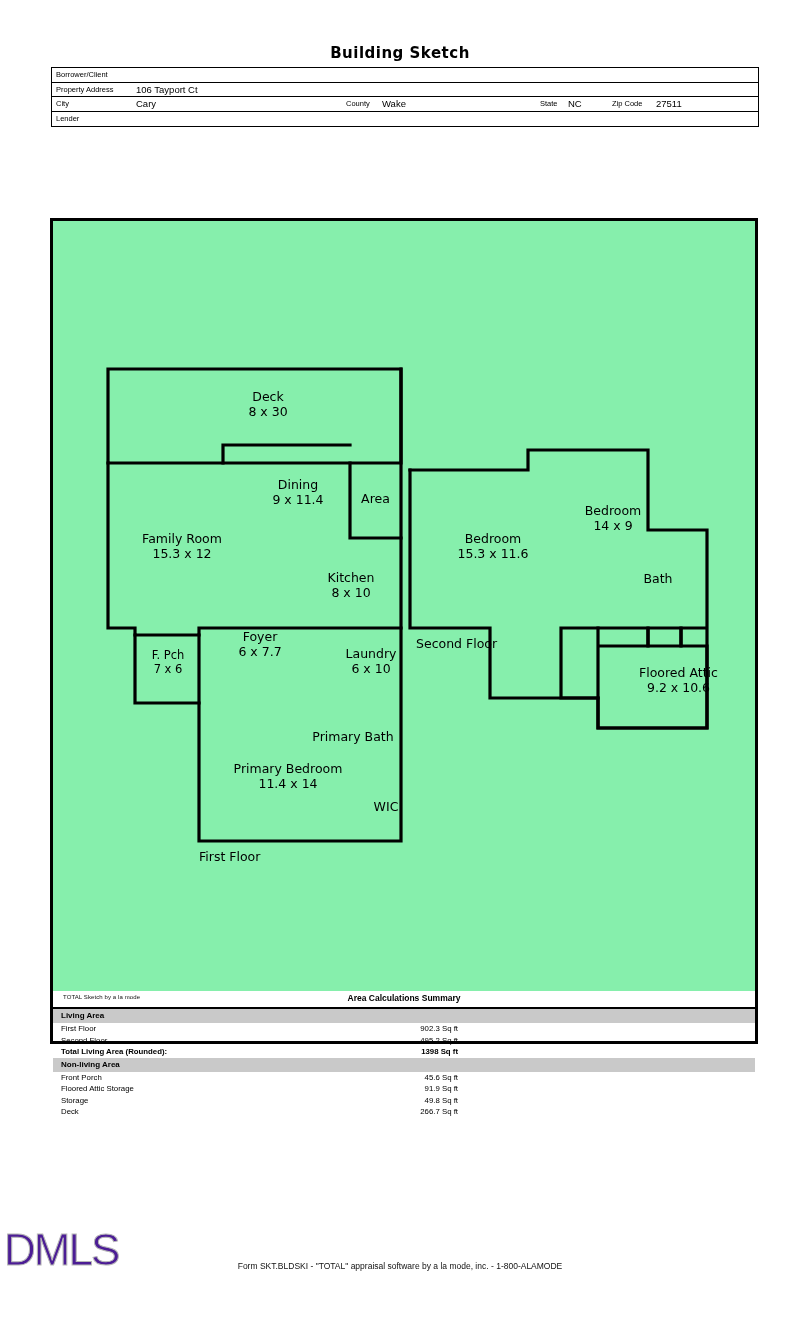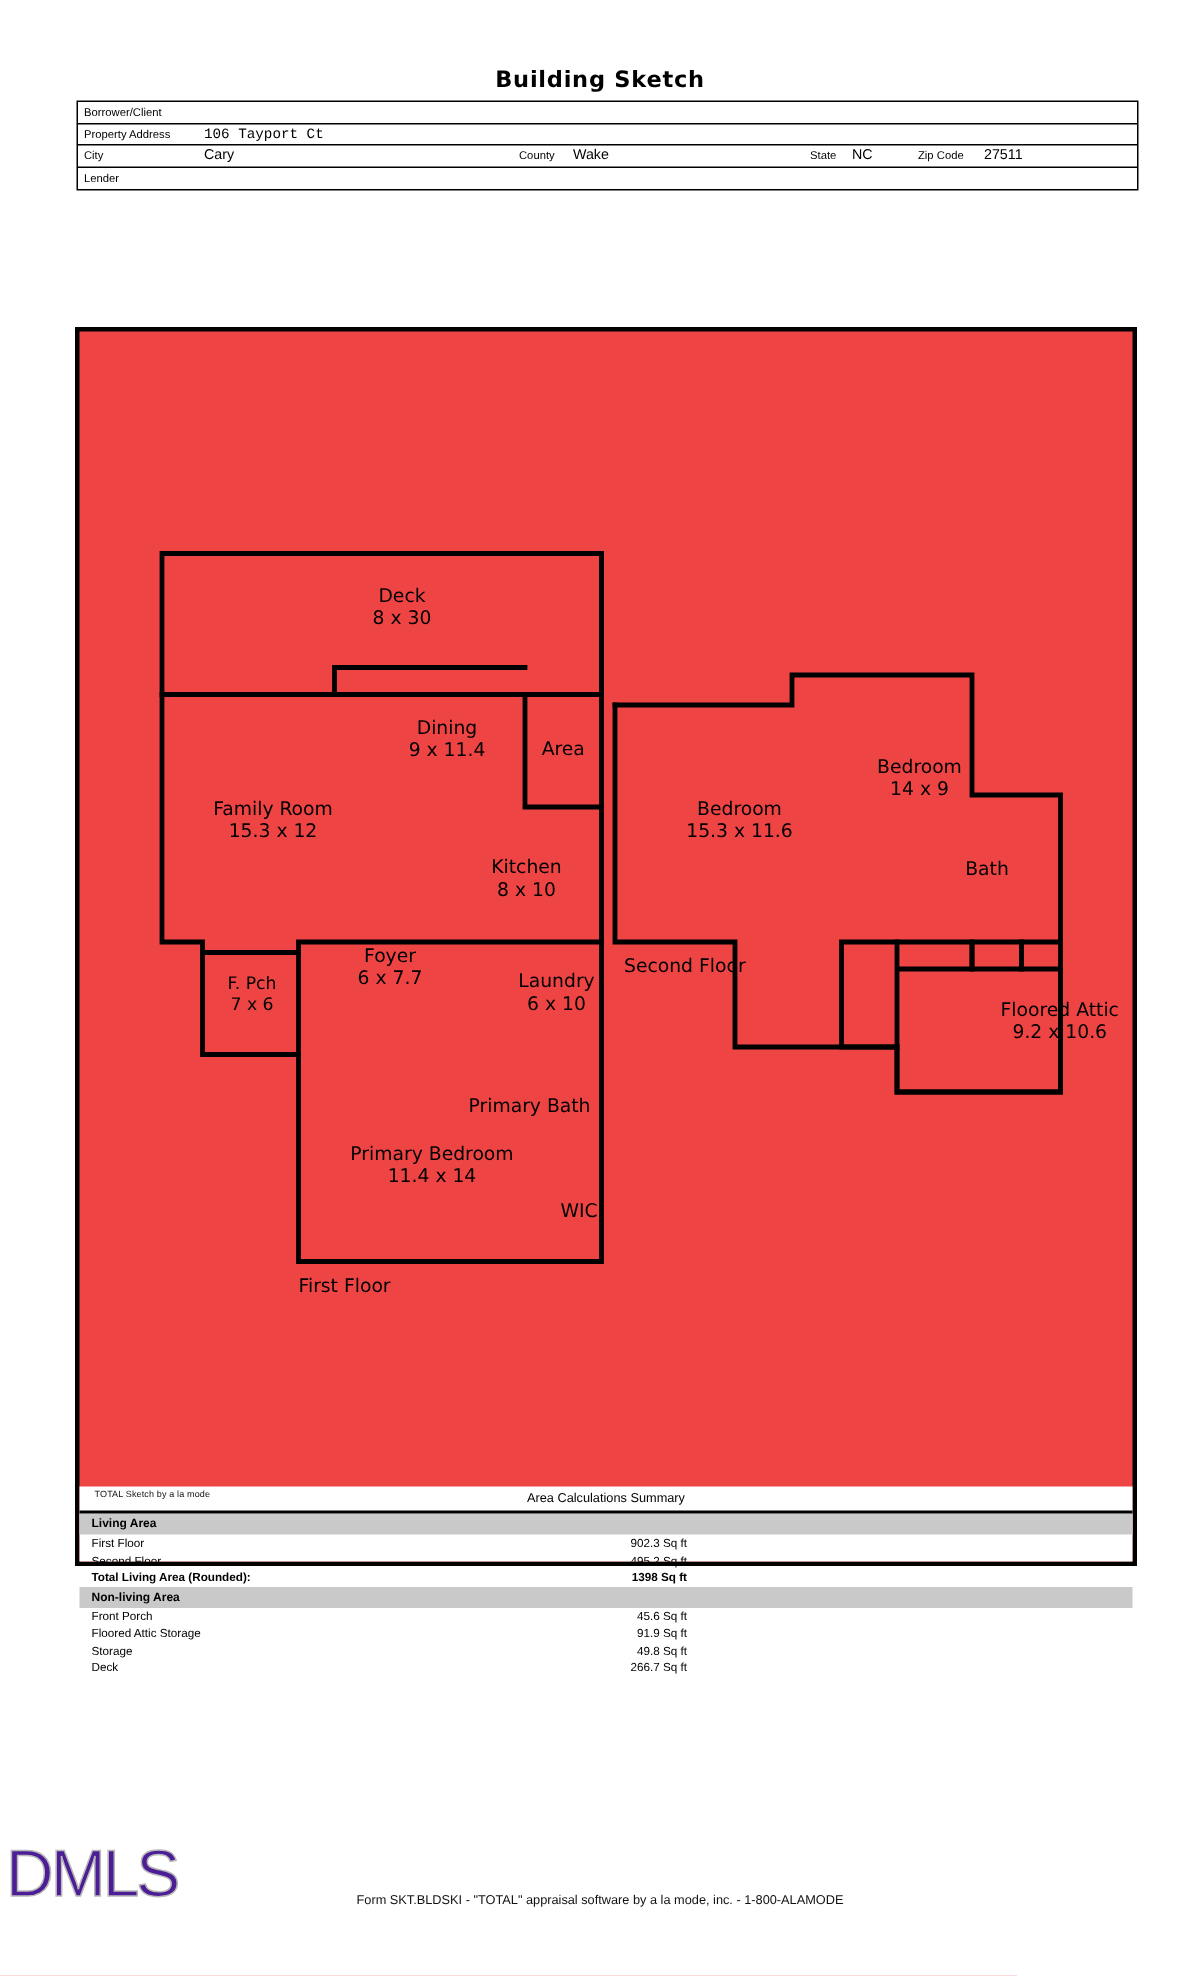--- a/index.html
+++ b/index.html
@@ -69,21 +69,21 @@
 
   
   .sketch-frame {
     position: absolute;
     left: 50px;
     top: 218px;
     width: 708px;
     height: 826px;
     border: 3px solid #000;
     box-sizing: border-box;
-    background: #ef4444;
+    background: #86efac;
   }
 
   
   .plan {
     position: absolute;
     left: 0;
     top: 0;
     width: 708px;
     height: 790px;
   }
@@ -129,21 +129,21 @@
     color: #111;
     letter-spacing: 0.1px;
   }
   .summary-heading {
     position: absolute;
     left: 0;
     top: 2px;
     width: 702px;
     text-align: center;
     font-size: 8.5px;
-    font-weight: normal;
+    font-weight: bold;
     font-family: "Liberation Sans", sans-serif;
   }
   .sec-head {
     background: #c9c9c9;
     font-size: 8px;
     font-weight: bold;
     padding: 2px 0 2px 8px;
     font-family: "Liberation Sans", sans-serif;
     line-height: 10px;
   }
@@ -202,21 +202,21 @@
 
   <div class="doc-title">Building Sketch</div>
 
   <div class="hdr-table">
     <div class="hdr-row">
       <span class="hdr-lbl" style="left:4px;">Borrower/Client</span>
       <span class="hdr-val" style="left:84px;"></span>
     </div>
     <div class="hdr-row">
       <span class="hdr-lbl" style="left:4px;">Property Address</span>
-      <span class="hdr-val" style="left:84px;font-family:Liberation Mono, monospace;">106 Tayport Ct</span>
+      <span class="hdr-val" style="left:84px;">106 Tayport Ct</span>
     </div>
     <div class="hdr-row">
       <span class="hdr-lbl" style="left:4px;">City</span>
       <span class="hdr-val" style="left:84px;">Cary</span>
       <span class="hdr-lbl" style="left:294px;">County</span>
       <span class="hdr-val" style="left:330px;">Wake</span>
       <span class="hdr-lbl" style="left:488px;">State</span>
       <span class="hdr-val" style="left:516px;">NC</span>
       <span class="hdr-lbl" style="left:560px;">Zip Code</span>
       <span class="hdr-val" style="left:604px;">27511</span>
@@ -314,21 +314,21 @@
         <div>Bedroom</div>
         <div>14 x 9</div>
       </div>
 
       <div class="room-label" style="left:565px; top:350px; width:80px;">
         <div>Bath</div>
       </div>
 
       <div class="floor-label" style="left:363px; top:415px;">Second Floor</div>
 
-      <div class="room-label" style="left:543px; top:444px; width:165px;padding-left:28px;">
+      <div class="room-label" style="left:543px; top:444px; width:165px;">
         <div>Floored Attic</div>
         <div>9.2 x 10.6</div>
       </div>
     </div>
 
     <div class="summary" style="left:0; top:770px; width:702px;">
       <div class="summary-topbar">
         <span class="sketch-credit">TOTAL Sketch by a la mode</span>
         <span class="summary-heading">Area Calculations Summary</span>
       </div>

